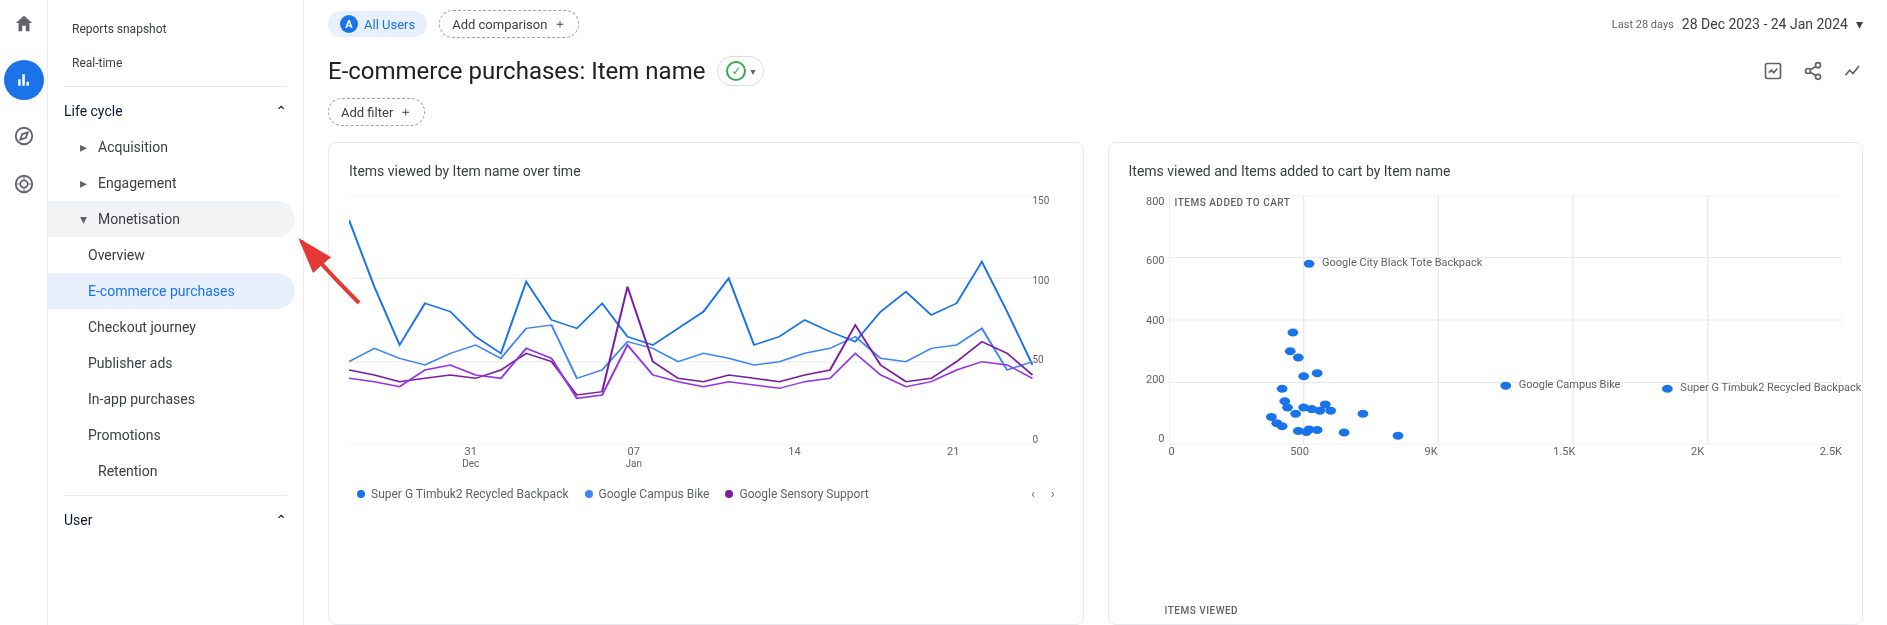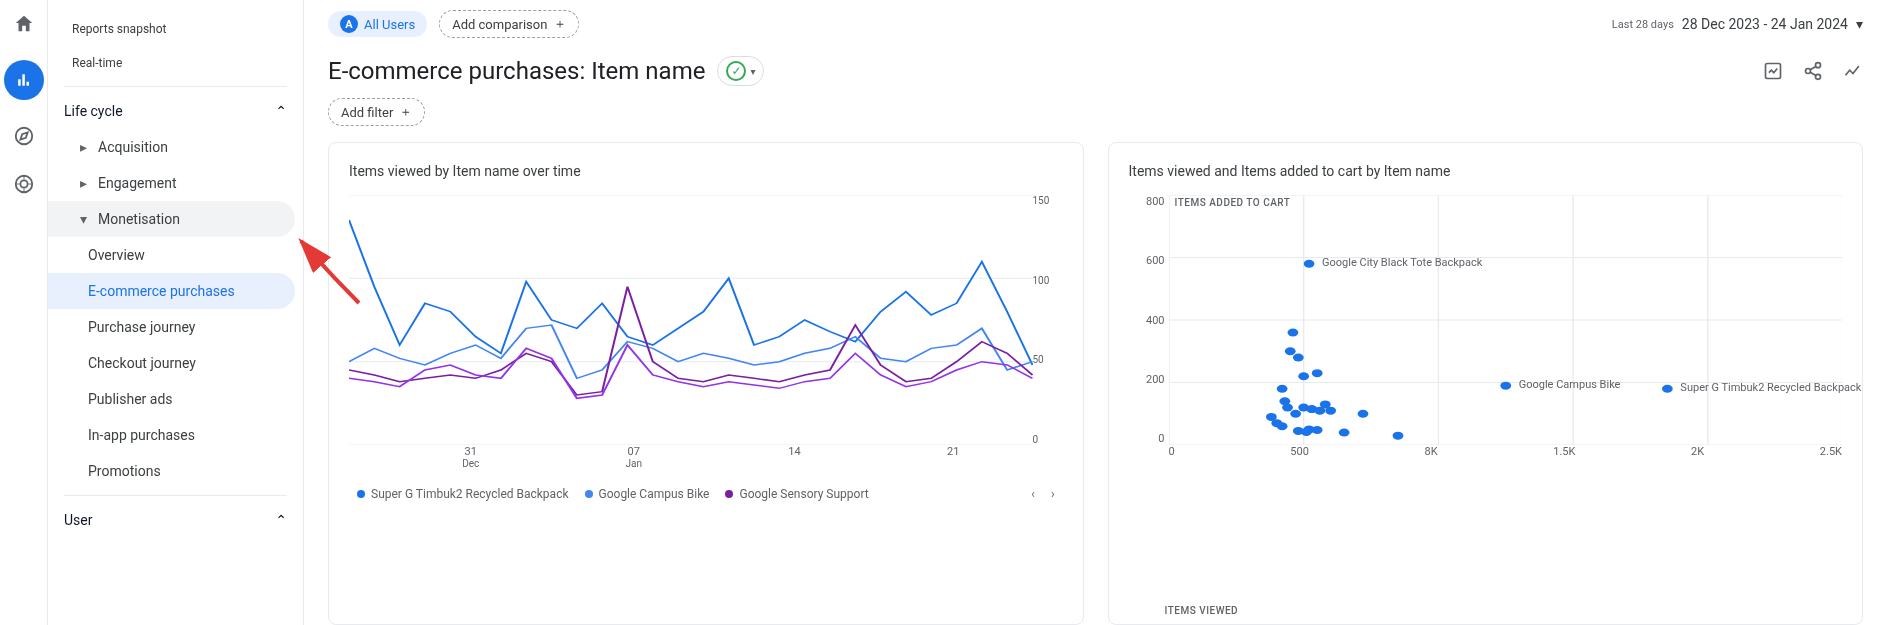--- a/index.html
+++ b/index.html
@@ -96,25 +96,28 @@
   <div class="sb-item sb-sub">
     <span class="caret">▸</span>
     <span>Engagement</span>
   </div>
   <div class="sb-item sb-sub active-parent">
     <span class="caret">▾</span>
     <span>Monetisation</span>
   </div>
   <div class="sb-item sb-sub indent2">Overview</div>
   <div class="sb-item sb-sub indent2 active-sel">E-commerce purchases</div>
-  <div class="sb-item sb-sub indent2">Purchase journey</div>
   <div class="sb-item sb-sub indent2">Checkout journey</div>
   <div class="sb-item sb-sub indent2">Publisher ads</div>
   <div class="sb-item sb-sub indent2">In-app purchases</div>
   <div class="sb-item sb-sub indent2">Promotions</div>
+  <div class="sb-item sb-sub">
+    <span class="caret"></span>
+    <span>Retention</span>
+  </div>
   <div class="divider"></div>
   <div class="sb-section">
     <span>User</span>
     <span>⌃</span>
   </div>
 </div>
 
 <div class="main">
   <div class="topbar">
     <div class="chip blue">
@@ -294,21 +297,21 @@
           <div class="axis-title" style="top:2px;left:6px">ITEMS ADDED TO CART</div>
           <div id="scatter-labels">
               <div class="scatter-label" style="left:22.8%;top:24.500000000000004%">Google City Black Tote Backpack</div>
               <div class="scatter-label" style="left:76%;top:74.5%">Super G Timbuk2 Recycled Backpack</div>
               <div class="scatter-label" style="left:52%;top:73.25%">Google Campus Bike</div>
             </div>
         </div>
         <div class="x-axis" id="scatter-xaxis" style="left:40px;right:0;justify-content:space-between">
             <div>0</div>
             <div>500</div>
-            <div>8K</div>
+            <div>9K</div>
             <div>1.5K</div>
             <div>2K</div>
             <div>2.5K</div>
           </div>
       </div>
       <div class="axis-title" style="bottom:8px;left:56px">ITEMS VIEWED</div>
     </div>
   </div>
 </div>
 

